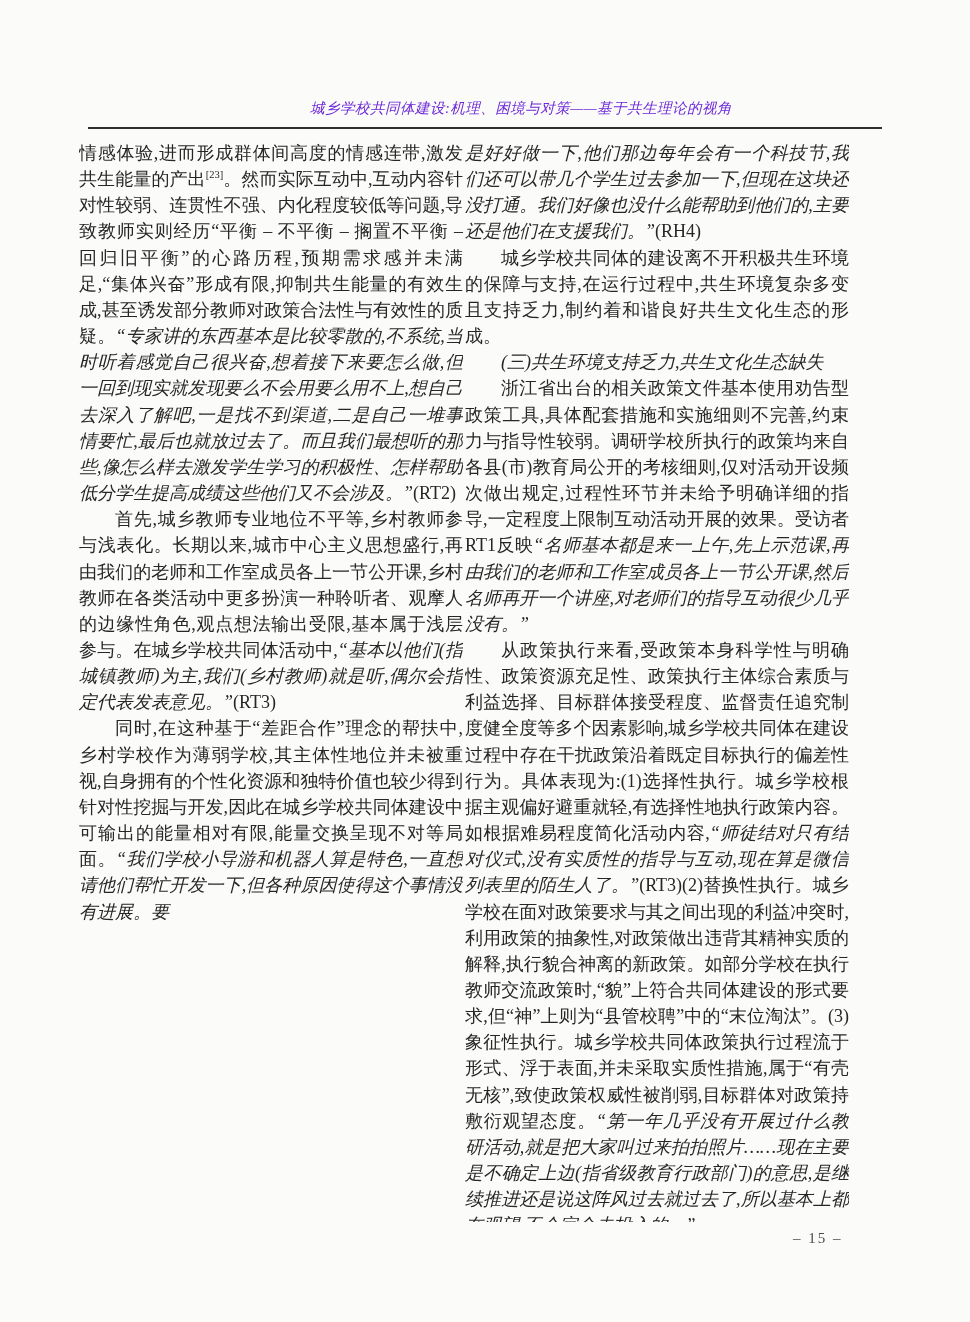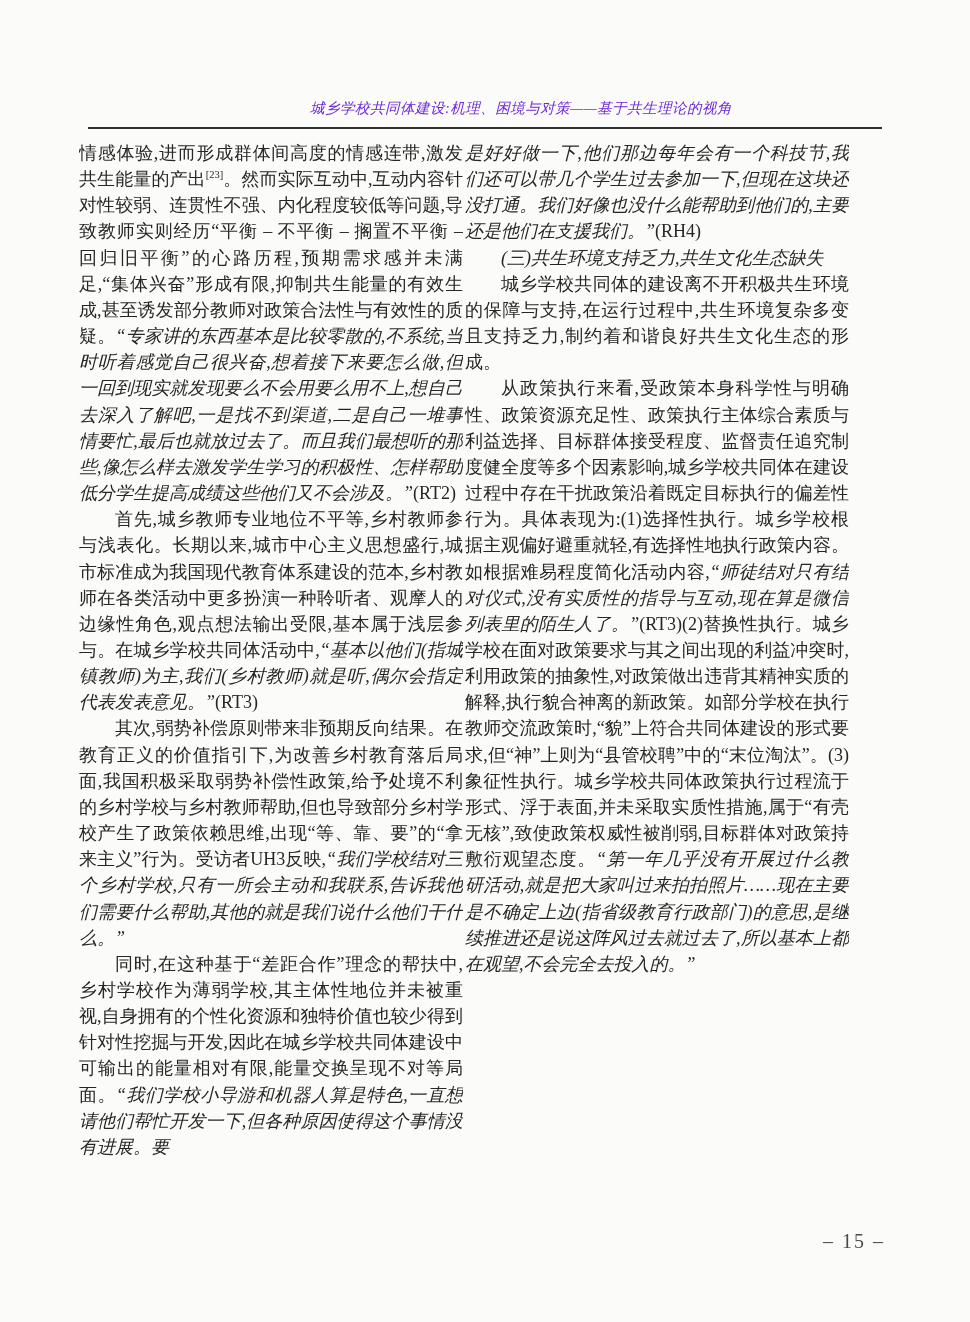--- a/index.html
+++ b/index.html
@@ -48,40 +48,40 @@
   .seg-n { font-style: normal; }
   .seg-q { font-style: italic; }  
   .seg-s {
     font-size: 10.5px;
     vertical-align: super;
     line-height: 0;
   }
   .page-number {
     position: absolute;
     top: 1230px; left: 793px; width: 92px;
-    text-align: right;
-    font-size: 20px;
+    text-align: left;
+    font-size: 15px;
     color: #4a4a4a;
     letter-spacing: 2px;
   }
 </style>
 </head>
 <body>
 
 <div class="running-head">城乡学校共同体建设:机理、困境与对策——基于共生理论的视角</div>
 
 <div class="head-rule"></div>
 
 <div class="col left">
     <p class="para"><span class="seg-n">情感体验,进而形成群体间高度的情感连带,激发共生能量的产出</span><span class="seg-s">[23]</span><span class="seg-n">。然而实际互动中,互动内容针对性较弱、连贯性不强、内化程度较低等问题,导致教师实则经历“平衡 – 不平衡 – 搁置不平衡 – 回归旧平衡”的心路历程,预期需求感并未满足,“集体兴奋”形成有限,抑制共生能量的有效生成,甚至诱发部分教师对政策合法性与有效性的质疑。</span><span class="seg-q">“专家讲的东西基本是比较零散的,不系统,当时听着感觉自己很兴奋,想着接下来要怎么做,但一回到现实就发现要么不会用要么用不上,想自己去深入了解吧,一是找不到渠道,二是自己一堆事情要忙,最后也就放过去了。而且我们最想听的那些,像怎么样去激发学生学习的积极性、怎样帮助低分学生提高成绩这些他们又不会涉及。”</span><span class="seg-n">(RT2)</span></p>
-    <p class="para indent"><span class="seg-n">首先,城乡教师专业地位不平等,乡村教师参与浅表化。长期以来,城市中心主义思想盛行,城市标准成为我国现代教育体系建设的范本,乡村教师在各类活动中更多扮演一种聆听者、观摩人的边缘性角色,观点想法输出受限,基本属于浅层参与。在城乡学校共同体活动中,</span><span class="seg-q">“基本以他们(指城镇教师)为主,我们(乡村教师)就是听,偶尔会指定代表发表意见。”</span><span class="seg-n">(RT3)</span></p>
-    <p class="para indent"><span class="seg-n">其次,弱势补偿原则带来非预期反向结果。在教育正义的价值指引下,为改善乡村教育落后局面,我国积极采取弱势补偿性政策,给予处境不利的乡村学校与乡村教师帮助,但也导致部分乡村学校产生了政策依赖思维,出现“等、靠、要”的“拿来主义”行为。受访者UH3反映,</span><span class="seg-q">“我们学校结对三个乡村学校,只有一所会主动和我联系,告诉我他们需要什么帮助,其他的就是我们说什么他们干什么。”</span></p>
+    <p class="para indent"><span class="seg-n">首先,城乡教师专业地位不平等,乡村教师参与浅表化。长期以来,城市中心主义思想盛行,再由我们的老师和工作室成员各上一节公开课,乡村教师在各类活动中更多扮演一种聆听者、观摩人的边缘性角色,观点想法输出受限,基本属于浅层参与。在城乡学校共同体活动中,</span><span class="seg-q">“基本以他们(指城镇教师)为主,我们(乡村教师)就是听,偶尔会指定代表发表意见。”</span><span class="seg-n">(RT3)</span></p>
     <p class="para indent"><span class="seg-n">同时,在这种基于“差距合作”理念的帮扶中,乡村学校作为薄弱学校,其主体性地位并未被重视,自身拥有的个性化资源和独特价值也较少得到针对性挖掘与开发,因此在城乡学校共同体建设中可输出的能量相对有限,能量交换呈现不对等局面。</span><span class="seg-q">“我们学校小导游和机器人算是特色,一直想请他们帮忙开发一下,但各种原因使得这个事情没有进展。要</span></p>
   </div>
 
 <div class="col right">
     <p class="para"><span class="seg-q">是好好做一下,他们那边每年会有一个科技节,我们还可以带几个学生过去参加一下,但现在这块还没打通。我们好像也没什么能帮助到他们的,主要还是他们在支援我们。”</span><span class="seg-n">(RH4)</span></p>
+    <p class="para indent"><span class="seg-n">城乡学校共同体的建设离不开积极共生环境的保障与支持,在运行过程中,共生环境复杂多变且支持乏力,制约着和谐良好共生文化生态的形成。</span></p>
     <p class="para indent"><span class="seg-q">(三)共生环境支持乏力,共生文化生态缺失</span></p>
-    <p class="para indent"><span class="seg-n">城乡学校共同体的建设离不开积极共生环境的保障与支持,在运行过程中,共生环境复杂多变且支持乏力,制约着和谐良好共生文化生态的形成。</span></p>
+    <p class="para indent"><span class="seg-n">浙江省出台的相关政策文件基本使用劝告型政策工具,具体配套措施和实施细则不完善,约束力与指导性较弱。调研学校所执行的政策均来自各县(市)教育局公开的考核细则,仅对活动开设频次做出规定,过程性环节并未给予明确详细的指导,一定程度上限制互动活动开展的效果。受访者RT1反映</span><span class="seg-q">“名师基本都是来一上午,先上示范课,再由我们的老师和工作室成员各上一节公开课,然后名师再开一个讲座,对老师们的指导互动很少几乎没有。”</span></p>
     <p class="para indent"><span class="seg-n">从政策执行来看,受政策本身科学性与明确性、政策资源充足性、政策执行主体综合素质与利益选择、目标群体接受程度、监督责任追究制度健全度等多个因素影响,城乡学校共同体在建设过程中存在干扰政策沿着既定目标执行的偏差性行为。具体表现为:(1)选择性执行。城乡学校根据主观偏好避重就轻,有选择性地执行政策内容。如根据难易程度简化活动内容,</span><span class="seg-q">“师徒结对只有结对仪式,没有实质性的指导与互动,现在算是微信列表里的陌生人了。”</span><span class="seg-n">(RT3)(2)替换性执行。城乡学校在面对政策要求与其之间出现的利益冲突时,利用政策的抽象性,对政策做出违背其精神实质的解释,执行貌合神离的新政策。如部分学校在执行教师交流政策时,“貌”上符合共同体建设的形式要求,但“神”上则为“县管校聘”中的“末位淘汰”。(3)象征性执行。城乡学校共同体政策执行过程流于形式、浮于表面,并未采取实质性措施,属于“有壳无核”,致使政策权威性被削弱,目标群体对政策持敷衍观望态度。</span><span class="seg-q">“第一年几乎没有开展过什么教研活动,就是把大家叫过来拍拍照片……现在主要是不确定上边(指省级教育行政部门)的意思,是继续推进还是说这阵风过去就过去了,所以基本上都在观望,不会完全去投入的。”</span></p>
   </div>
 
 <div class="page-number">– 15 –</div>
 
 </body></html>

